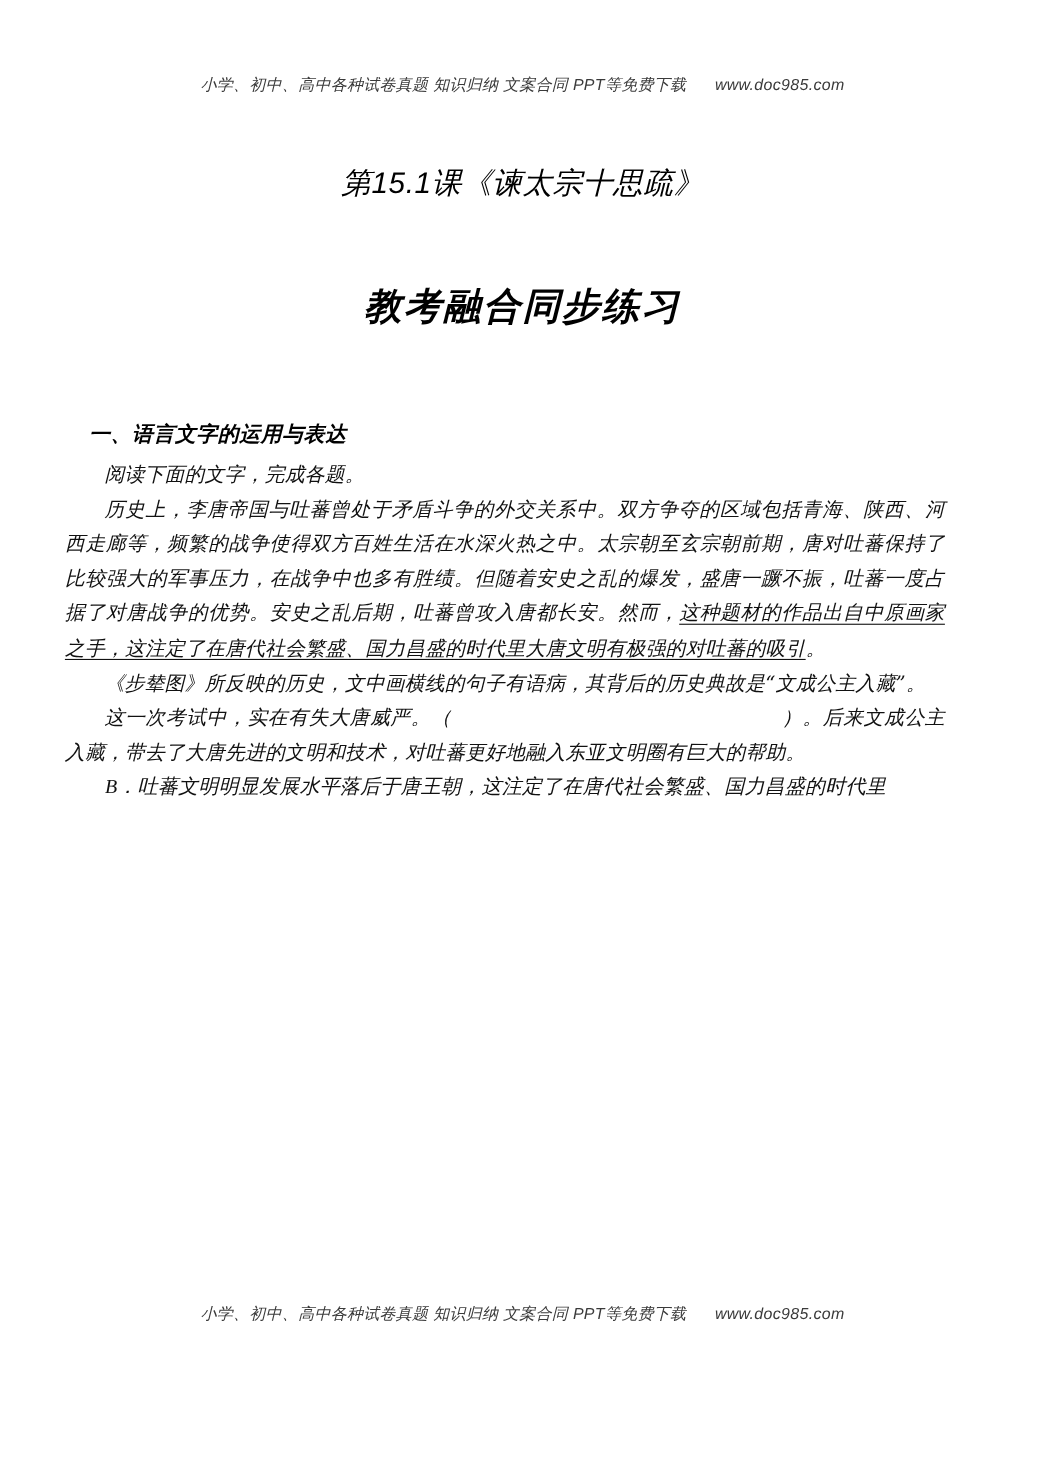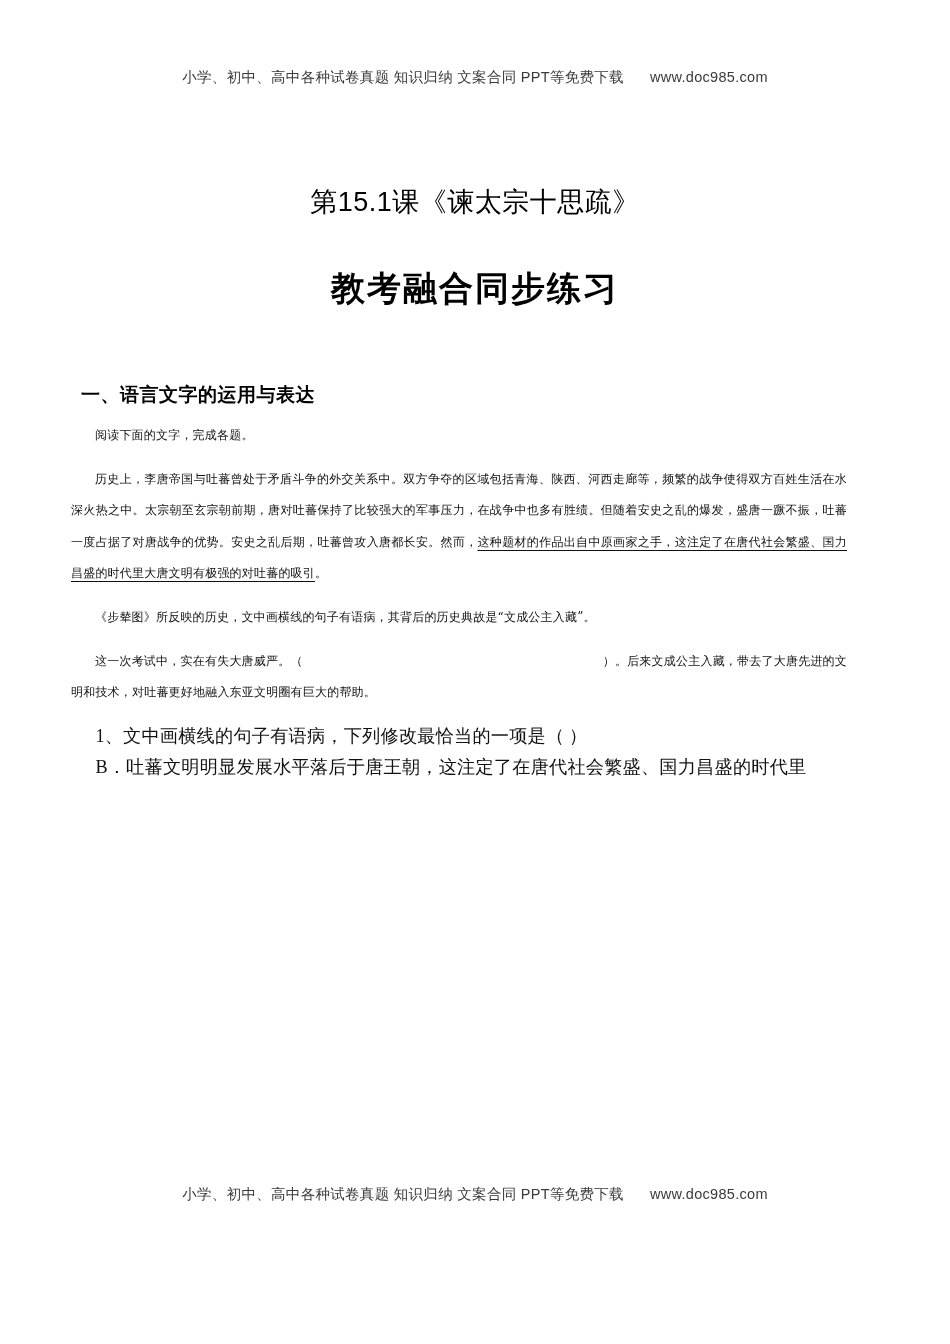--- a/index.html
+++ b/index.html
@@ -7,20 +7,21 @@
     padding: 0;
     background: #ffffff;
   }
   .page {
     position: relative;
     width: 950px;
     height: 1324px;
     background: #ffffff;
     overflow: hidden;
     box-sizing: border-box;
+    font-style: italic;
   }
   .running-head, .running-foot {
     position: absolute;
     left: 0;
     width: 950px;
     text-align: center;
     font-family: "Liberation Sans", sans-serif;
     font-size: 14.5px;
     color: #3a3a3a;
     letter-spacing: 0.3px;
@@ -38,26 +39,25 @@
     position: absolute;
     top: 148px;
     left: 0;
     width: 950px;
     text-align: center;
     font-family: "Liberation Sans", sans-serif;
     font-size: 27px;
     font-weight: 400;
     color: #000;
     letter-spacing: 0.5px;
-    margin-top: 36px;
   }
 
   .doc-subtitle {
     position: absolute;
-    top: 266px;
+    top: 256px;
     left: 0;
     width: 950px;
     text-align: center;
     font-family: "DejaVu Serif", "Liberation Serif", serif;
     font-size: 34px;
     font-weight: 700;
     color: #000;
     letter-spacing: 2px;
   }
 
@@ -71,23 +71,23 @@
   .section-heading {
     font-family: "Liberation Sans", sans-serif;
     font-size: 19px;
     font-weight: 700;
     color: #000;
     margin: 0 0 8px 22px;
     letter-spacing: 0.5px;
   }
 
   p.para {
-    margin: 12px;
+    margin: 0;
     font-family: "DejaVu Serif", "Liberation Serif", serif;
-    font-size: 12px;
+    font-size: 18px;
     line-height: 31.6px;
     color: #111;
     text-align: justify;
     text-justify: inter-character;
     text-indent: 2em;
     letter-spacing: 0.2px;
   }
 
   p.qline {
     margin: 0;
@@ -138,21 +138,20 @@
     <p class="para">阅读下面的文字，完成各题。</p>
 
 
     <p class="para"><span>历史上，李唐帝国与吐蕃曾处于矛盾斗争的外交关系中。双方争夺的区域包括青海、陕西、河西走廊等，频繁的战争使得双方百姓生活在水深火热之中。太宗朝至玄宗朝前期，唐对吐蕃保持了比较强大的军事压力，在战争中也多有胜绩。但随着安史之乱的爆发，盛唐一蹶不振，吐蕃一度占据了对唐战争的优势。安史之乱后期，吐蕃曾攻入唐都长安。然而，</span><span class="u">这种题材的作品出自中原画家之手，这注定了在唐代社会繁盛、国力昌盛的时代里大唐文明有极强的对吐蕃的吸引</span><span>。</span></p>
 
     <p class="para">《步辇图》所反映的历史，文中画横线的句子有语病，其背后的历史典故是“文成公主入藏”。</p>
 
 
     <p class="para"><span>这一次考试中，实在有失大唐威严。（</span><span class="blankgap"></span><span>）。后来文成公主入藏，带去了大唐先进的文明和技术，对吐蕃更好地融入东亚文明圈有巨大的帮助。</span></p>
 
-    <p class="qline">1、文中画横线的句子有语病，下列修改最恰当的一项是（      ）</p>
 
 
     <p class="option">B．吐蕃文明明显发展水平落后于唐王朝，这注定了在唐代社会繁盛、国力昌盛的时代里</p>
 
   </div>
 
   <div class="running-foot">
     <span>小学、初中、高中各种试卷真题 知识归纳 文案合同 PPT等免费下载</span><span class="url">www.doc985.com</span>
   </div>
 

